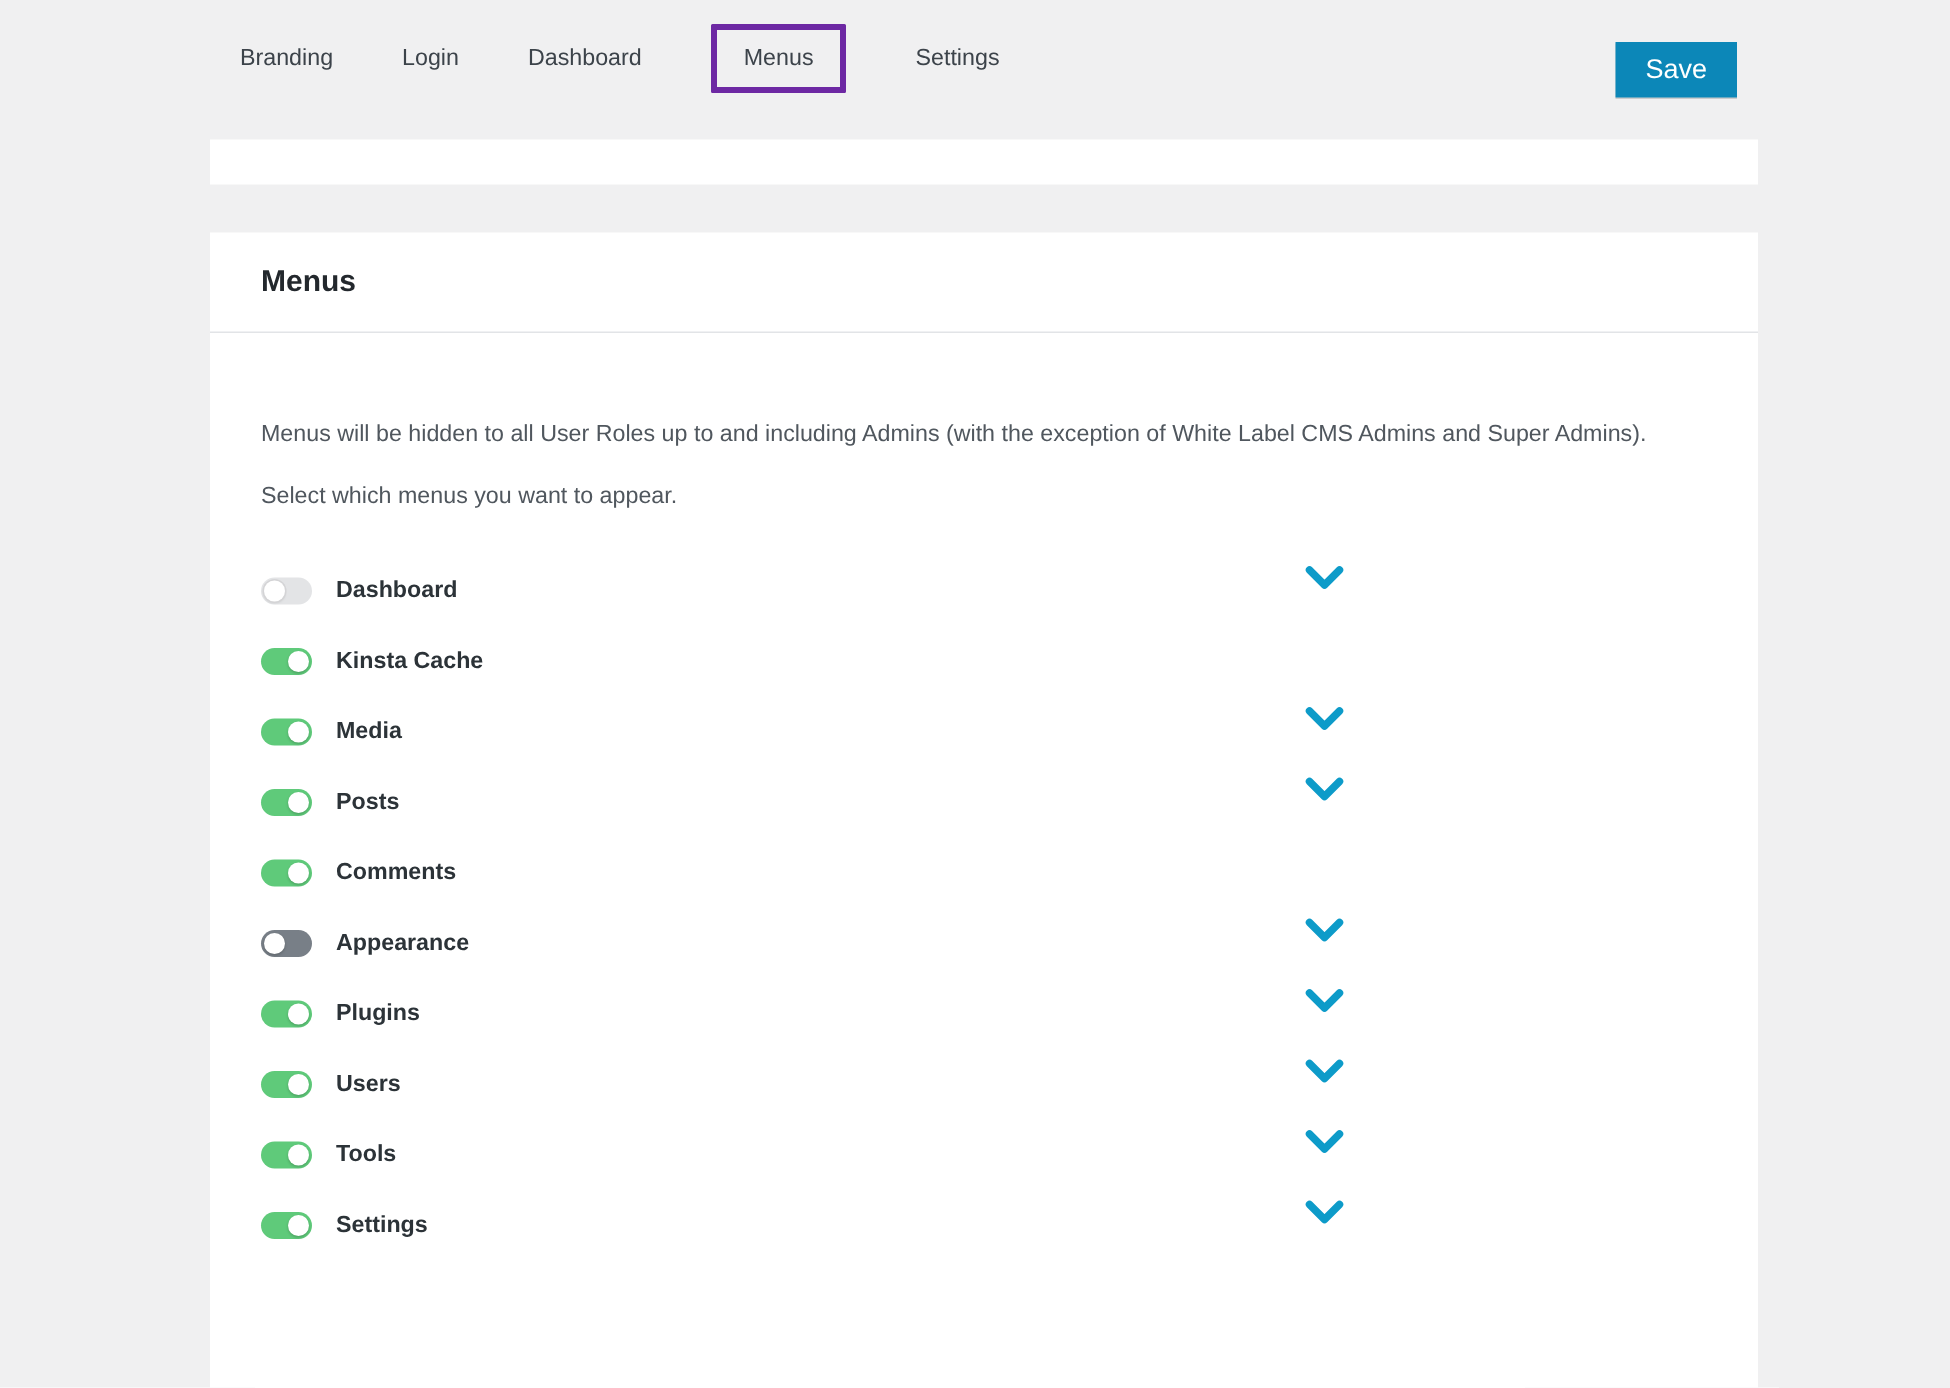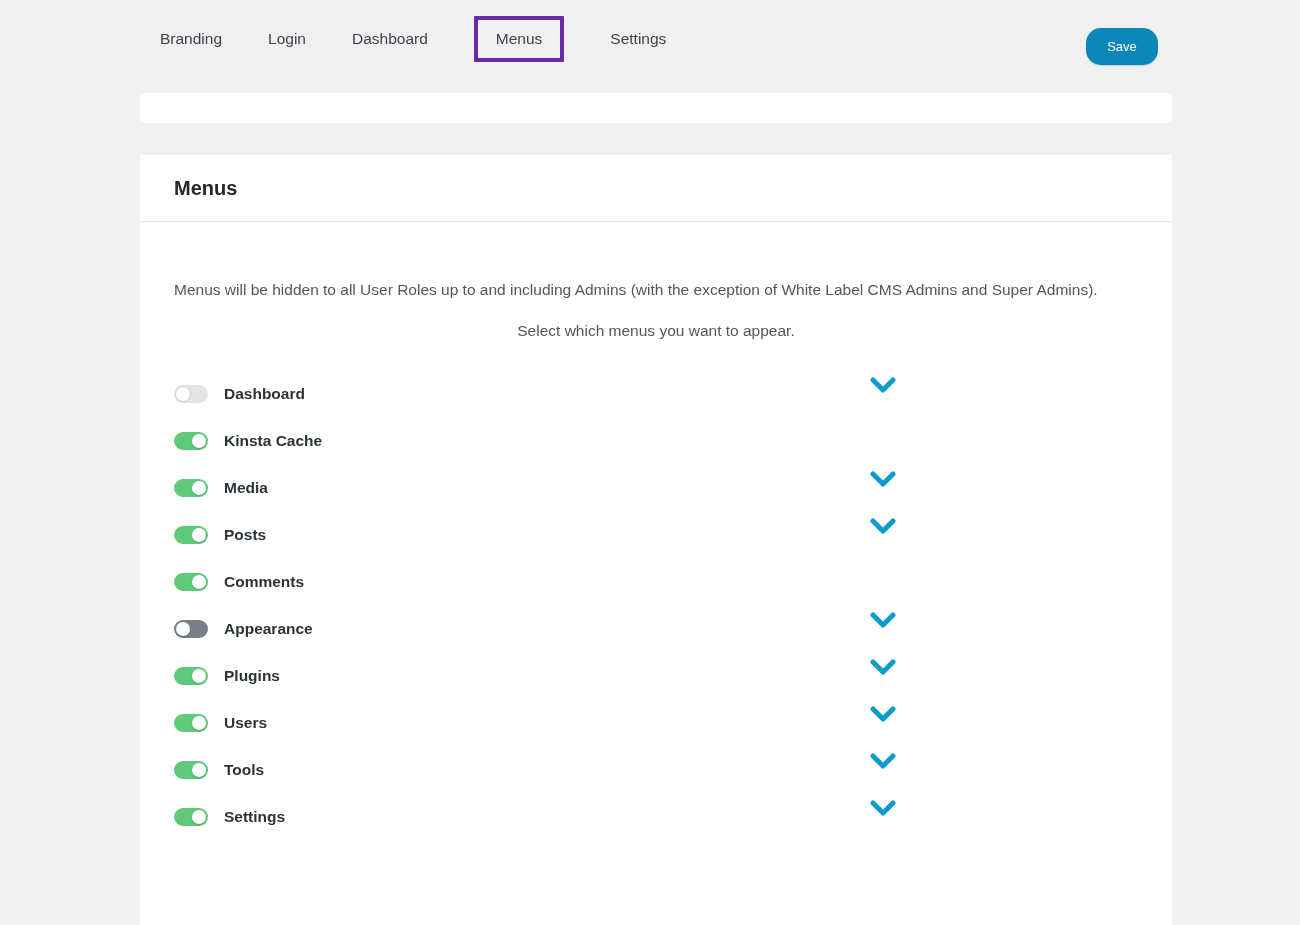--- a/index.html
+++ b/index.html
@@ -27,22 +27,22 @@
   }
   .tab.active {
     border:4px solid var(--highlight-purple, #6d28a3);
     padding:10px 18px;
     border-radius:1px;
   }
   .save-btn {
     position:absolute; top:28px; right:142px;
     height:37px; min-width:72px; padding:0 20px;
     background:var(--accent-blue, #0c87b8);
-    color:#ffffff; font-size:13px; font-family:"Liberation Sans", sans-serif;
-    border:none; border-radius:15px; cursor:pointer;
+    color:#ffffff; font-size:18px; font-family:"Liberation Sans", sans-serif;
+    border:none; border-radius:0; cursor:pointer;
     box-shadow:0 1px 0 rgba(0,0,0,.15);
   }
 
   
   .white-strip {
     position:absolute; left:140px; top:93px; width:1032px; height:30px;
     background:#ffffff;
   }
 
   
@@ -58,21 +58,21 @@
     font-size:20px; font-weight:bold; color:#23282d;
   }
   .card-body {
     padding:52px 34px 0 34px;
     font-size:15.5px; color:#50575e;
   }
   .desc {
     max-width:945px; line-height:31px;
   }
   .instruction {
-    margin-top:10px; line-height:31px;text-align:center;
+    margin-top:10px; line-height:31px;
   }
 
   
   .menu-list { margin-top:24px; }
   .menu-row {
     position:relative; height:47px;
     display:flex; align-items:center;
   }
 
   

